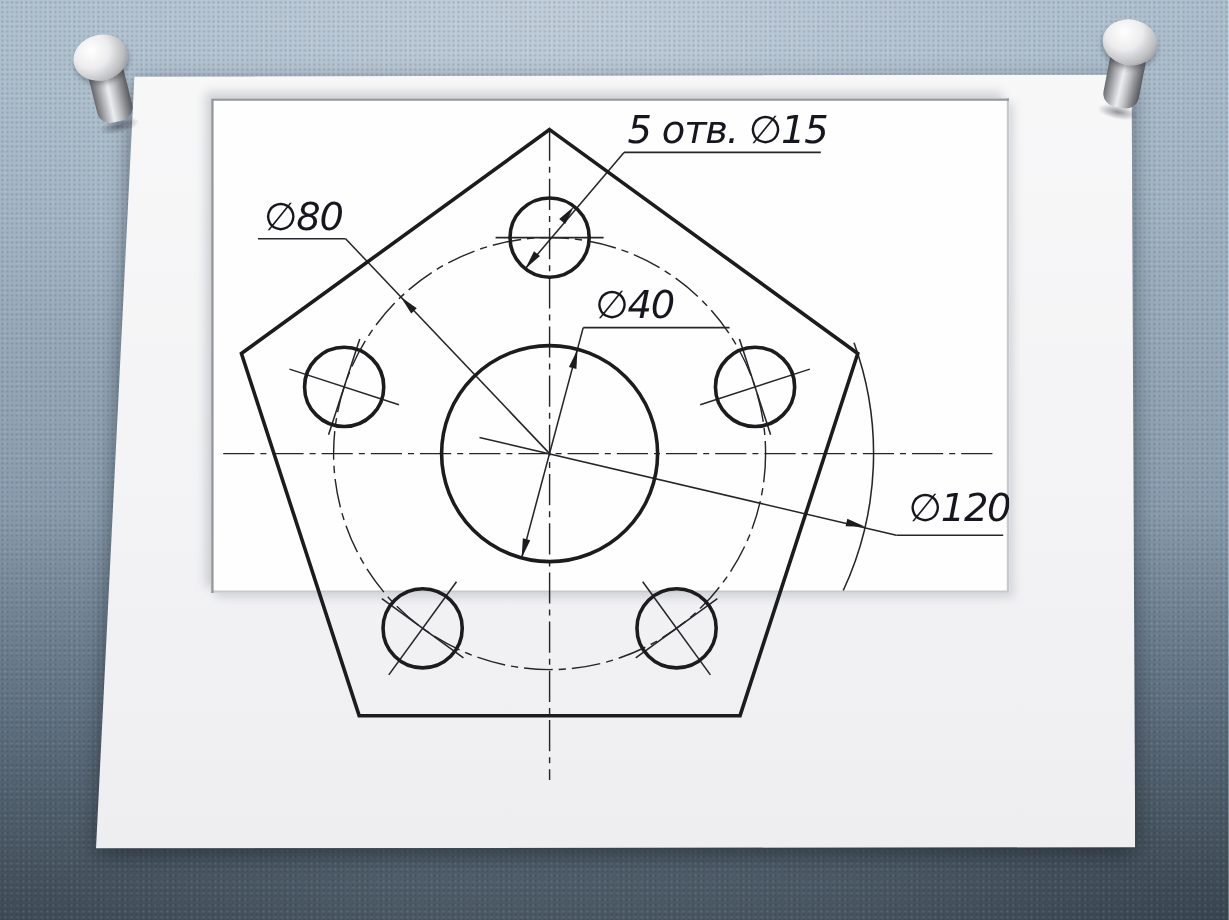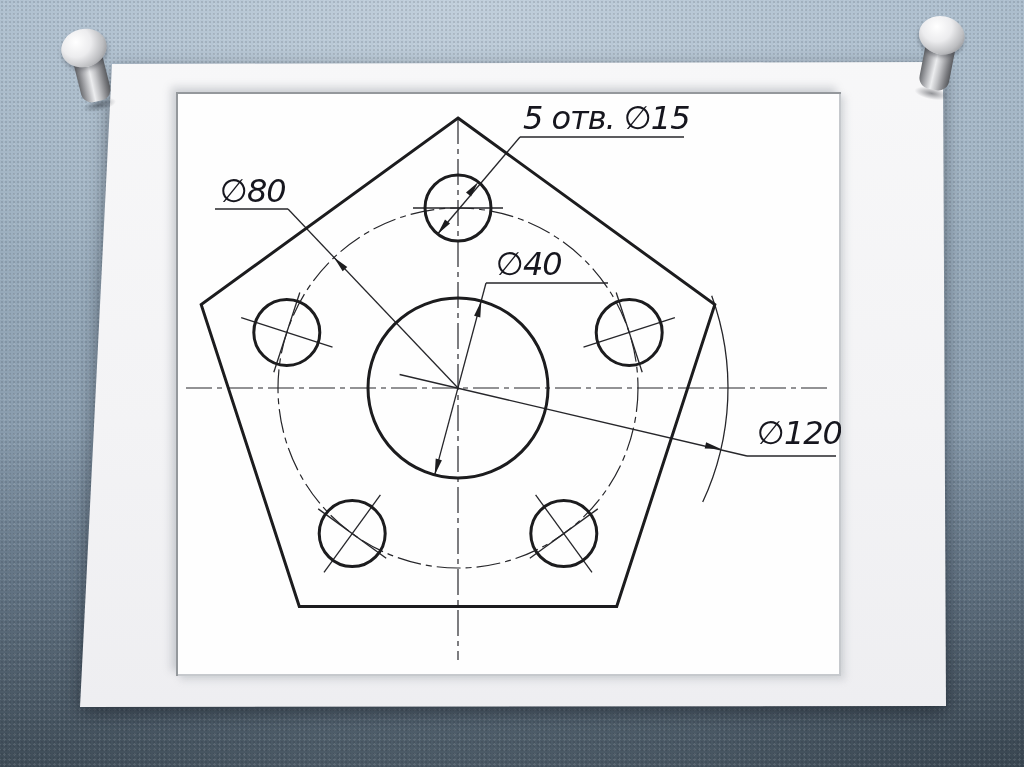--- a/index.html
+++ b/index.html
@@ -21,21 +21,21 @@
   }
   
   .slide-wrap{position:absolute;inset:0;filter:drop-shadow(0 6px 9px rgba(15,20,28,0.50));}
   .slide{
     position:absolute;inset:0;
     clip-path:polygon(112px 64px,943px 62px,946px 706px,80px 707px);
     background:linear-gradient(180deg,#f8f8f9 0%,#f3f3f5 55%,#ededf0 100%);
   }
   
   .panel{
-    position:absolute;left:176px;top:92px;width:665px;height:584px;
+    position:absolute;left:176px;top:82px;width:665px;height:412px;
     background:#fefefe;
     box-shadow:
       inset 2px 2px 0 #94989c,
       inset -2px -2px 0 #c6c9cd,
       -5px -5px 8px rgba(110,118,128,0.28),
       4px 4px 7px rgba(150,155,162,0.30);
   }
   .panel svg{position:absolute;inset:0;width:665px;height:584px;display:block;}
 
   .thick{fill:none;stroke:#1c1c1e;stroke-width:3;stroke-linejoin:miter;}

